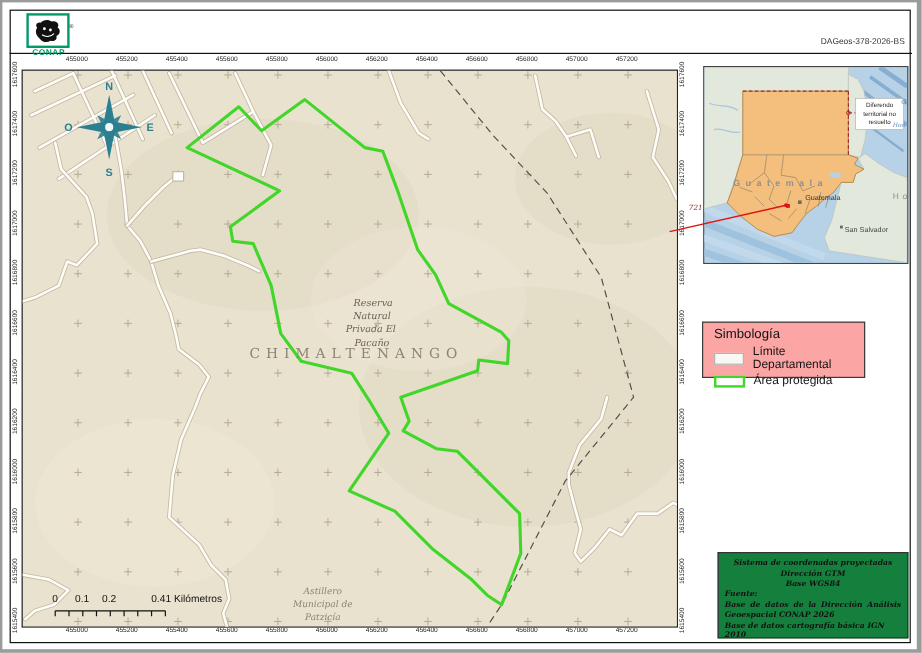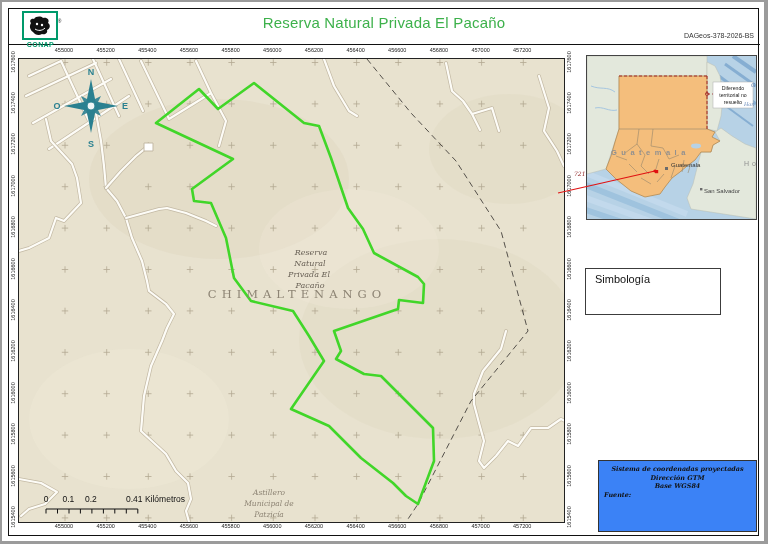--- a/index.html
+++ b/index.html
@@ -26,29 +26,29 @@
   .elabel{position:absolute;width:30px;text-align:center;font-size:5.5px;color:#222;}
   .nlabel{position:absolute;width:34px;height:8px;line-height:8px;text-align:center;
      transform:rotate(-90deg);font-size:5.5px;color:#222;}
   .map-serif{font-family:"DejaVu Serif",serif;}
 
   
   #inset-svg{position:absolute;left:586px;top:55px;border:1.2px solid #444;background:#b7d2e6;}
   #fragment-721{position:absolute;left:574px;top:170px;font-size:6px;font-style:italic;
      color:#8b1a1a;font-family:"DejaVu Serif",serif;}
   #legend{position:absolute;left:585px;top:268px;width:136px;height:47px;border:1.5px solid #3c3c3c;
-     background:#ffffff;box-sizing:border-box;}
+     background:#fca5a5;box-sizing:border-box;}
   #legend .legend-title{font-size:11px;color:#111;padding:4px 0 1px 9px;}
   #legend .legend-row{display:flex;align-items:center;gap:7px;padding-left:9px;margin-top:2px;}
   #legend .sw{width:26px;height:10px;box-sizing:border-box;}
   #legend .sw-dept{background:#faf8f4;border:1px solid #b3b3b3;}
   #legend .sw-prot{background:#fdfdfd;border:2.4px solid #41d629;}
   #legend .legend-label{font-size:10px;color:#141414;}
   #meta-box{position:absolute;left:598px;top:460px;width:159px;height:72px;border:1px solid #333;
-     background:#3b82f6;box-sizing:border-box;padding:4px 5px 0 5px;
+     background:#15803d;box-sizing:border-box;padding:4px 5px 0 5px;
      font-family:"DejaVu Serif",serif;font-style:italic;font-weight:bold;
      font-size:6.4px;line-height:1.35;color:#111;}
   #meta-box .c{text-align:center;}
   #meta-box .j{text-align:justify;}
   #overlay-svg{position:absolute;left:0;top:0;pointer-events:none;}
 </style>
 </head>
 <body>
 
 <div id="canvas">
@@ -61,21 +61,20 @@
       <svg width="26" height="20" viewBox="0 0 26 20">
         <path d="M6,16 C3,14 2,10 4,7 C2,5 4,2 7,3 C9,0 14,0 16,2 C20,1 23,4 21,7 C24,9 23,13 20,14 C21,17 18,19 15,18 C12,20 8,19 6,16 Z" fill="#111"></path>
         <circle cx="10" cy="8" r="1.2" fill="#fff"></circle>
         <circle cx="15" cy="9" r="1.2" fill="#fff"></circle>
         <path d="M8,13 C11,15 15,15 18,12" stroke="#fff" stroke-width="1" fill="none"></path>
       </svg>
     </div>
     <div class="reg">®</div>
     <div class="conap-word">CONAP</div>
   </div>
-  <div id="page-title">Reserva Natural Privada El Pacaño</div>
   <div id="doc-code">DAGeos-378-2026-BS</div>
 
   <div id="coord-labels">
       <span class="elabel" style="left: 49px; top: 47px;">455000</span>
       <span class="elabel" style="left: 49px; top: 523px;">455000</span>
       <span class="elabel" style="left: 90.66px; top: 47px;">455200</span>
       <span class="elabel" style="left: 90.66px; top: 523px;">455200</span>
       <span class="elabel" style="left: 132.32px; top: 47px;">455400</span>
       <span class="elabel" style="left: 132.32px; top: 523px;">455400</span>
       <span class="elabel" style="left: 173.98px; top: 47px;">455600</span>
@@ -226,26 +225,36 @@
     <text x="117" y="137" font-size="6" fill="#444">San Salvador</text>
     <text x="157" y="110" font-size="7" letter-spacing="3" fill="#909090">Ho</text>
     <text x="164" y="31" font-size="5.5" font-style="italic" fill="#6889b8" font-family="DejaVu Serif,serif">G</text>
     <text x="157" y="50" font-size="5" font-style="italic" fill="#6889b8" font-family="DejaVu Serif,serif">Hon</text>
     <rect x="68" y="114" width="3.2" height="3.2" fill="#e01212"></rect>
   </svg>
   <div id="fragment-721">721</div>
 
   <div id="legend">
     <div class="legend-title">Simbología</div>
+    <div class="legend-row">
+      <span class="sw sw-dept"></span>
+      <span class="legend-label">Límite Departamental</span>
+    </div>
+    <div class="legend-row">
+      <span class="sw sw-prot"></span>
+      <span class="legend-label">Área protegida</span>
+    </div>
   </div>
 
   <div id="meta-box">
     <div class="c">Sistema de coordenadas proyectadas</div>
     <div class="c">Dirección GTM</div>
     <div class="c">Base WGS84</div>
     <div>Fuente:</div>
+    <div class="j">Base de datos de la Dirección Análisis Geoespacial CONAP 2026</div>
+    <div>Base de datos cartografía básica IGN 2010</div>
   </div>
 
   <svg id="overlay-svg" width="768" height="544" viewBox="0 0 768 544">
     <line x1="558" y1="193" x2="655" y2="171" stroke="#e01212" stroke-width="1.2"></line>
     <circle cx="655" cy="171" r="1.6" fill="#e01212"></circle>
   </svg>
 </div>
 
 </body></html>

